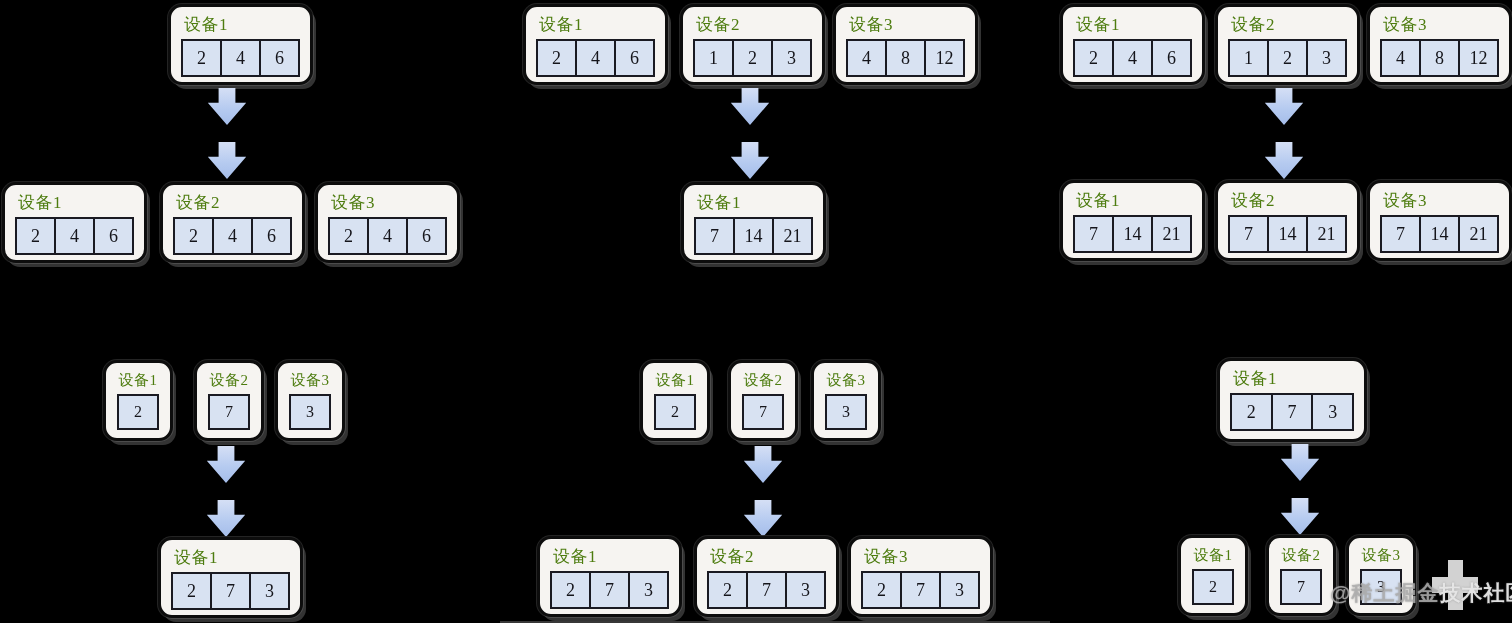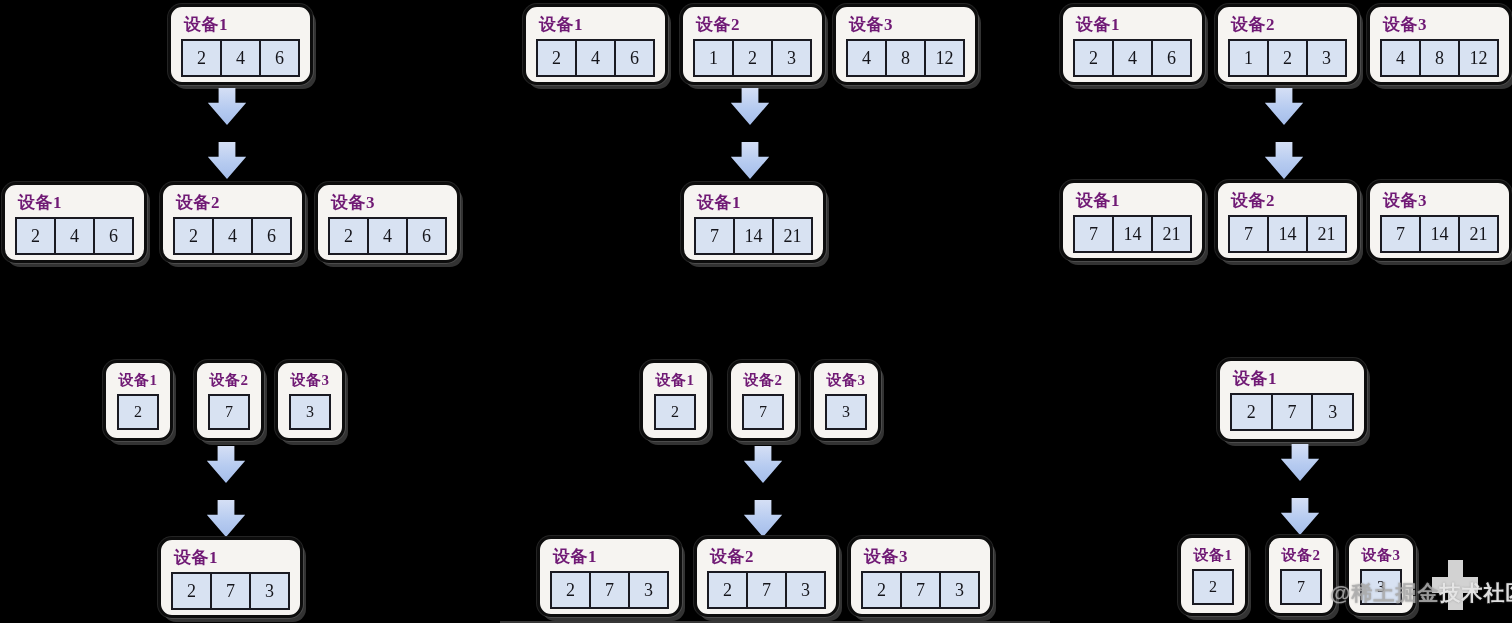--- a/index.html
+++ b/index.html
@@ -8,22 +8,22 @@
     overflow:hidden; font-family:"Liberation Serif","DejaVu Serif",serif;
   }
   .box {
     position:absolute; background:#f6f4f1; border:3px solid #0d0d0d;
     border-radius:14px; box-sizing:border-box;
     box-shadow:4px 5px 0 -1px rgba(170,170,170,0.30), 0 0 0 1px rgba(40,40,40,0.9);
   }
   .box.wide { width:145px; height:81px; }
   .box.small { width:70px; height:81px; }
   .label {
-    color:#701a75; font-size:17px; line-height:1; padding:9px 0 0 13px;
-    white-space:nowrap; letter-spacing:0.5px;font-weight:bold;
+    color:#4d7c0f; font-size:17px; line-height:1; padding:9px 0 0 13px;
+    white-space:nowrap; letter-spacing:0.5px;
   }
   .box.small .label { font-size:15px; padding:10px 0 0; text-align:center; }
   .cells { display:flex; margin:6px 10px 0; height:38px; }
   .cell {
     flex:1; background:#d8e2f2; border:2px solid #1a1a22; box-sizing:border-box;
     display:flex; align-items:center; justify-content:center;
     font-size:18px; color:#15151b;
   }
   .cell + .cell { margin-left:-2px; }
   .box.small .cells { justify-content:center; margin:6px 0 0; height:36px; }

